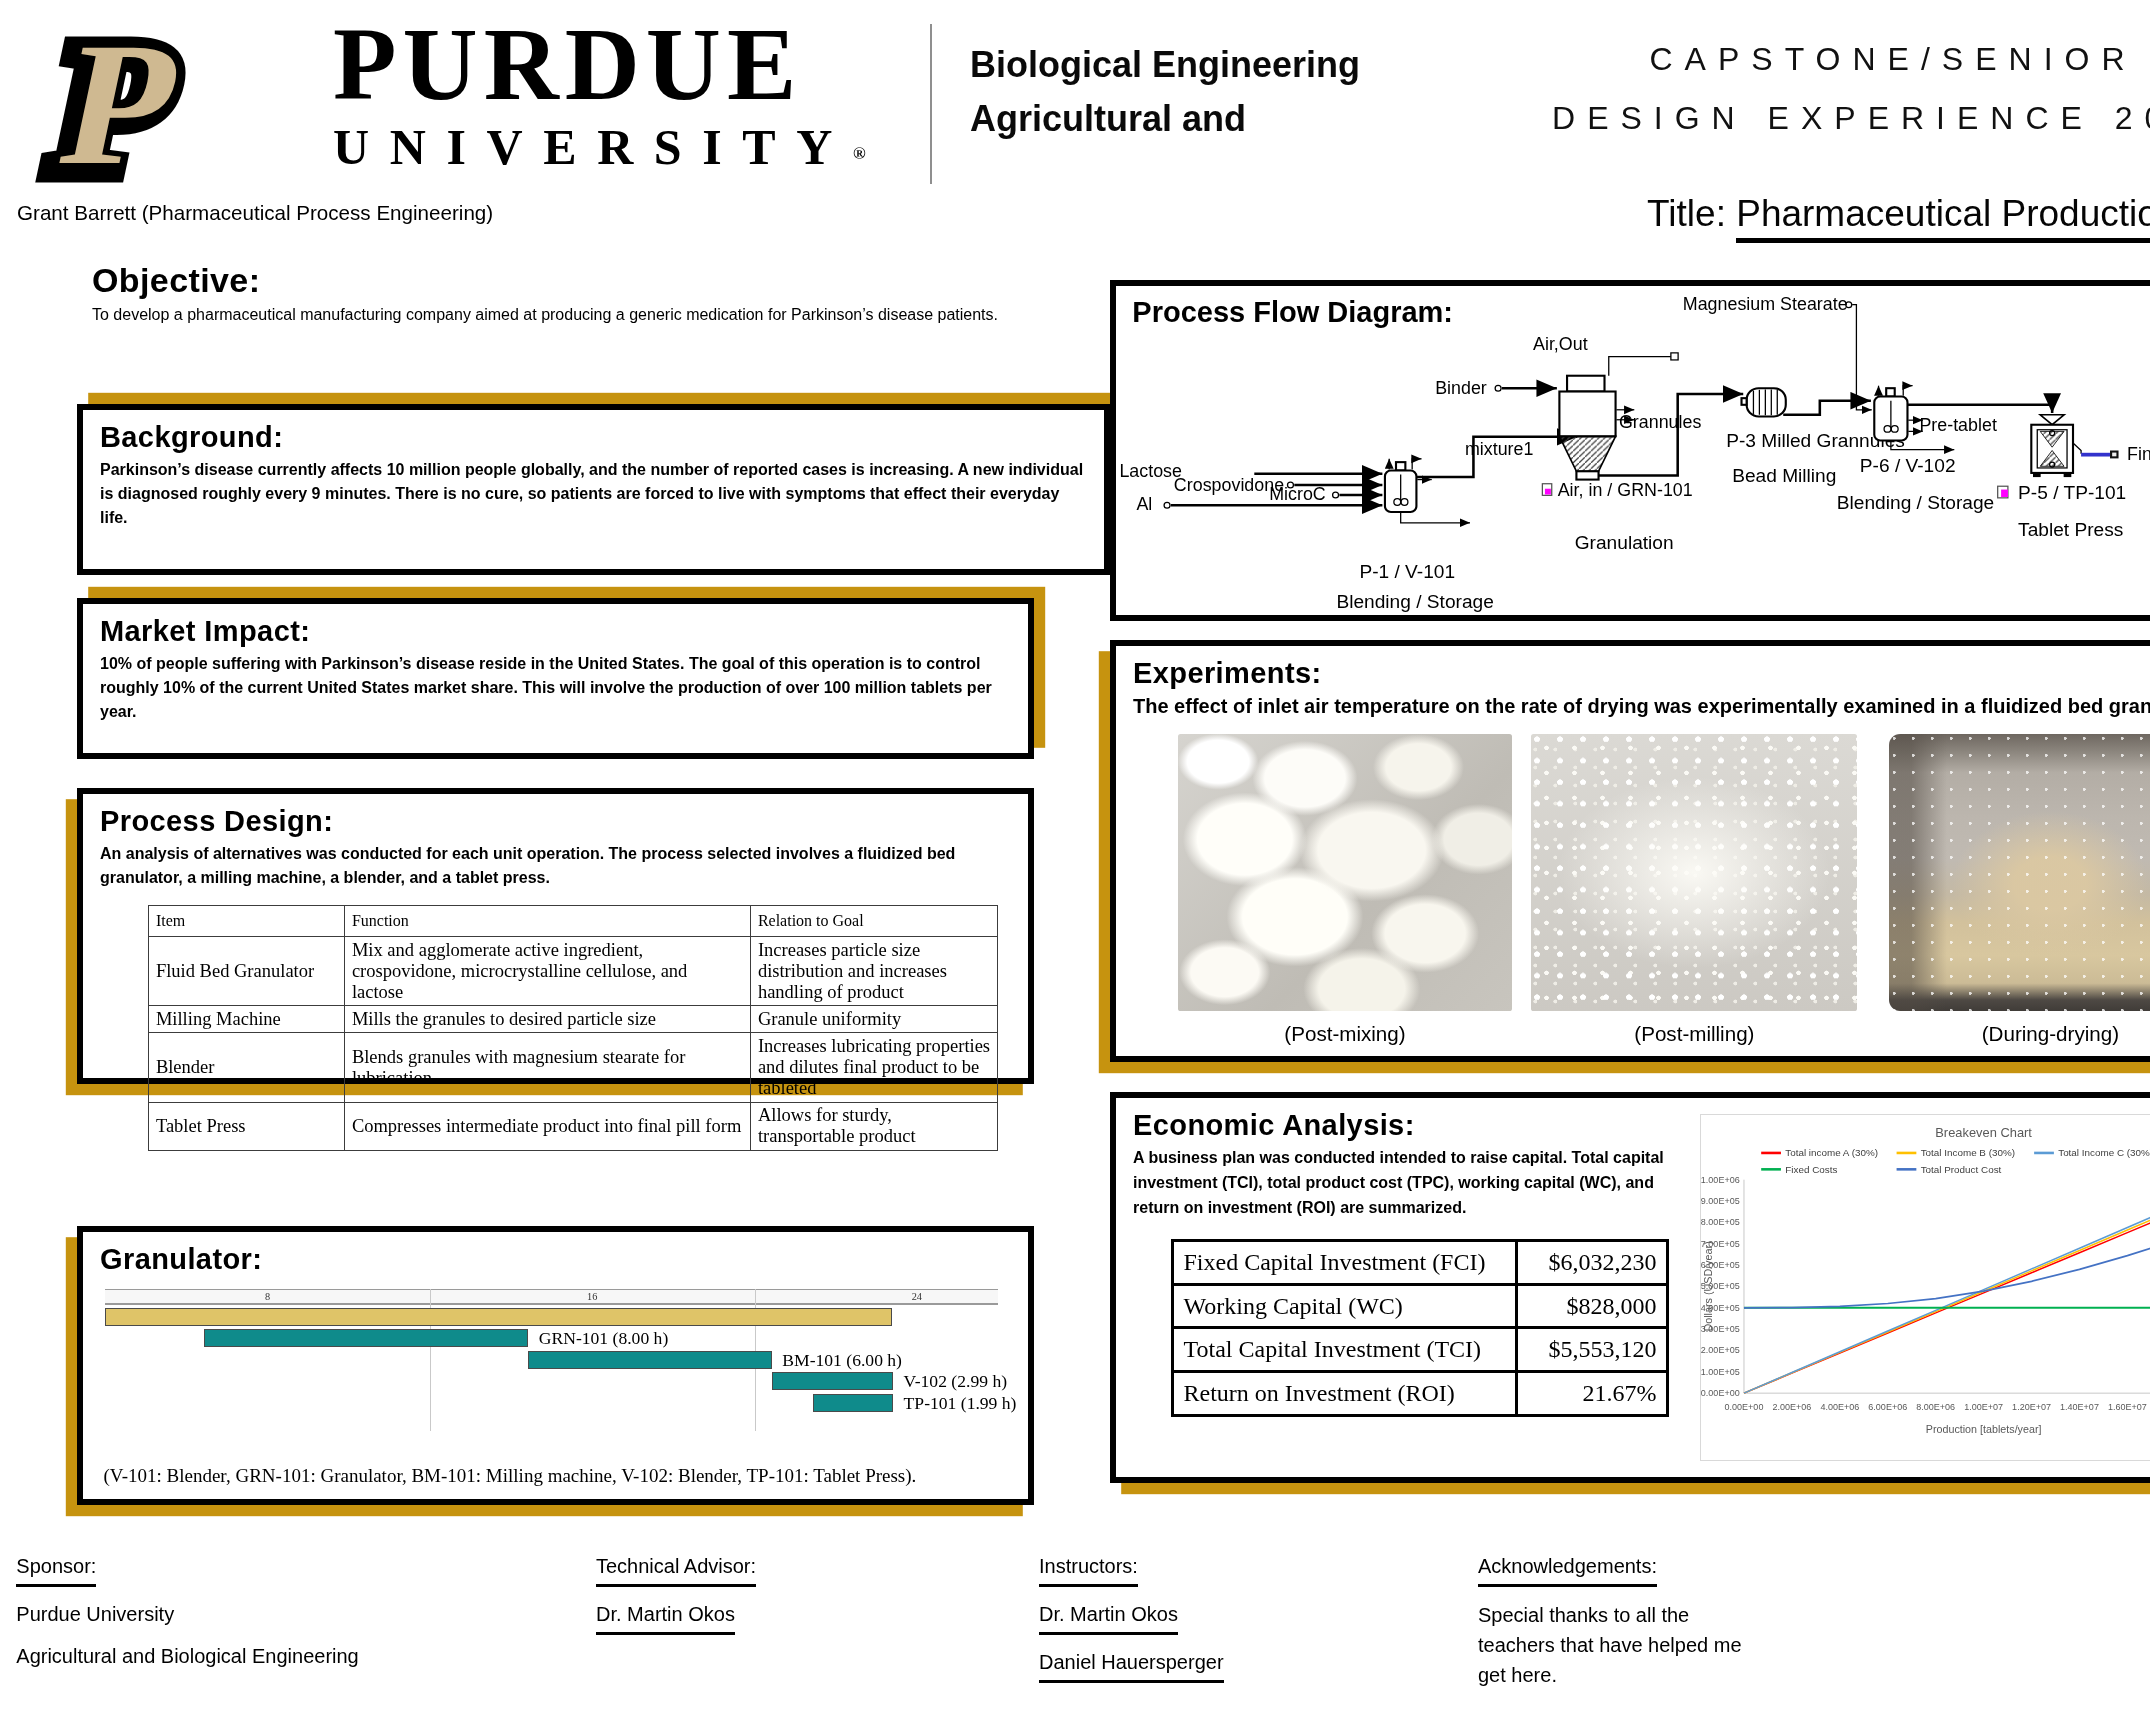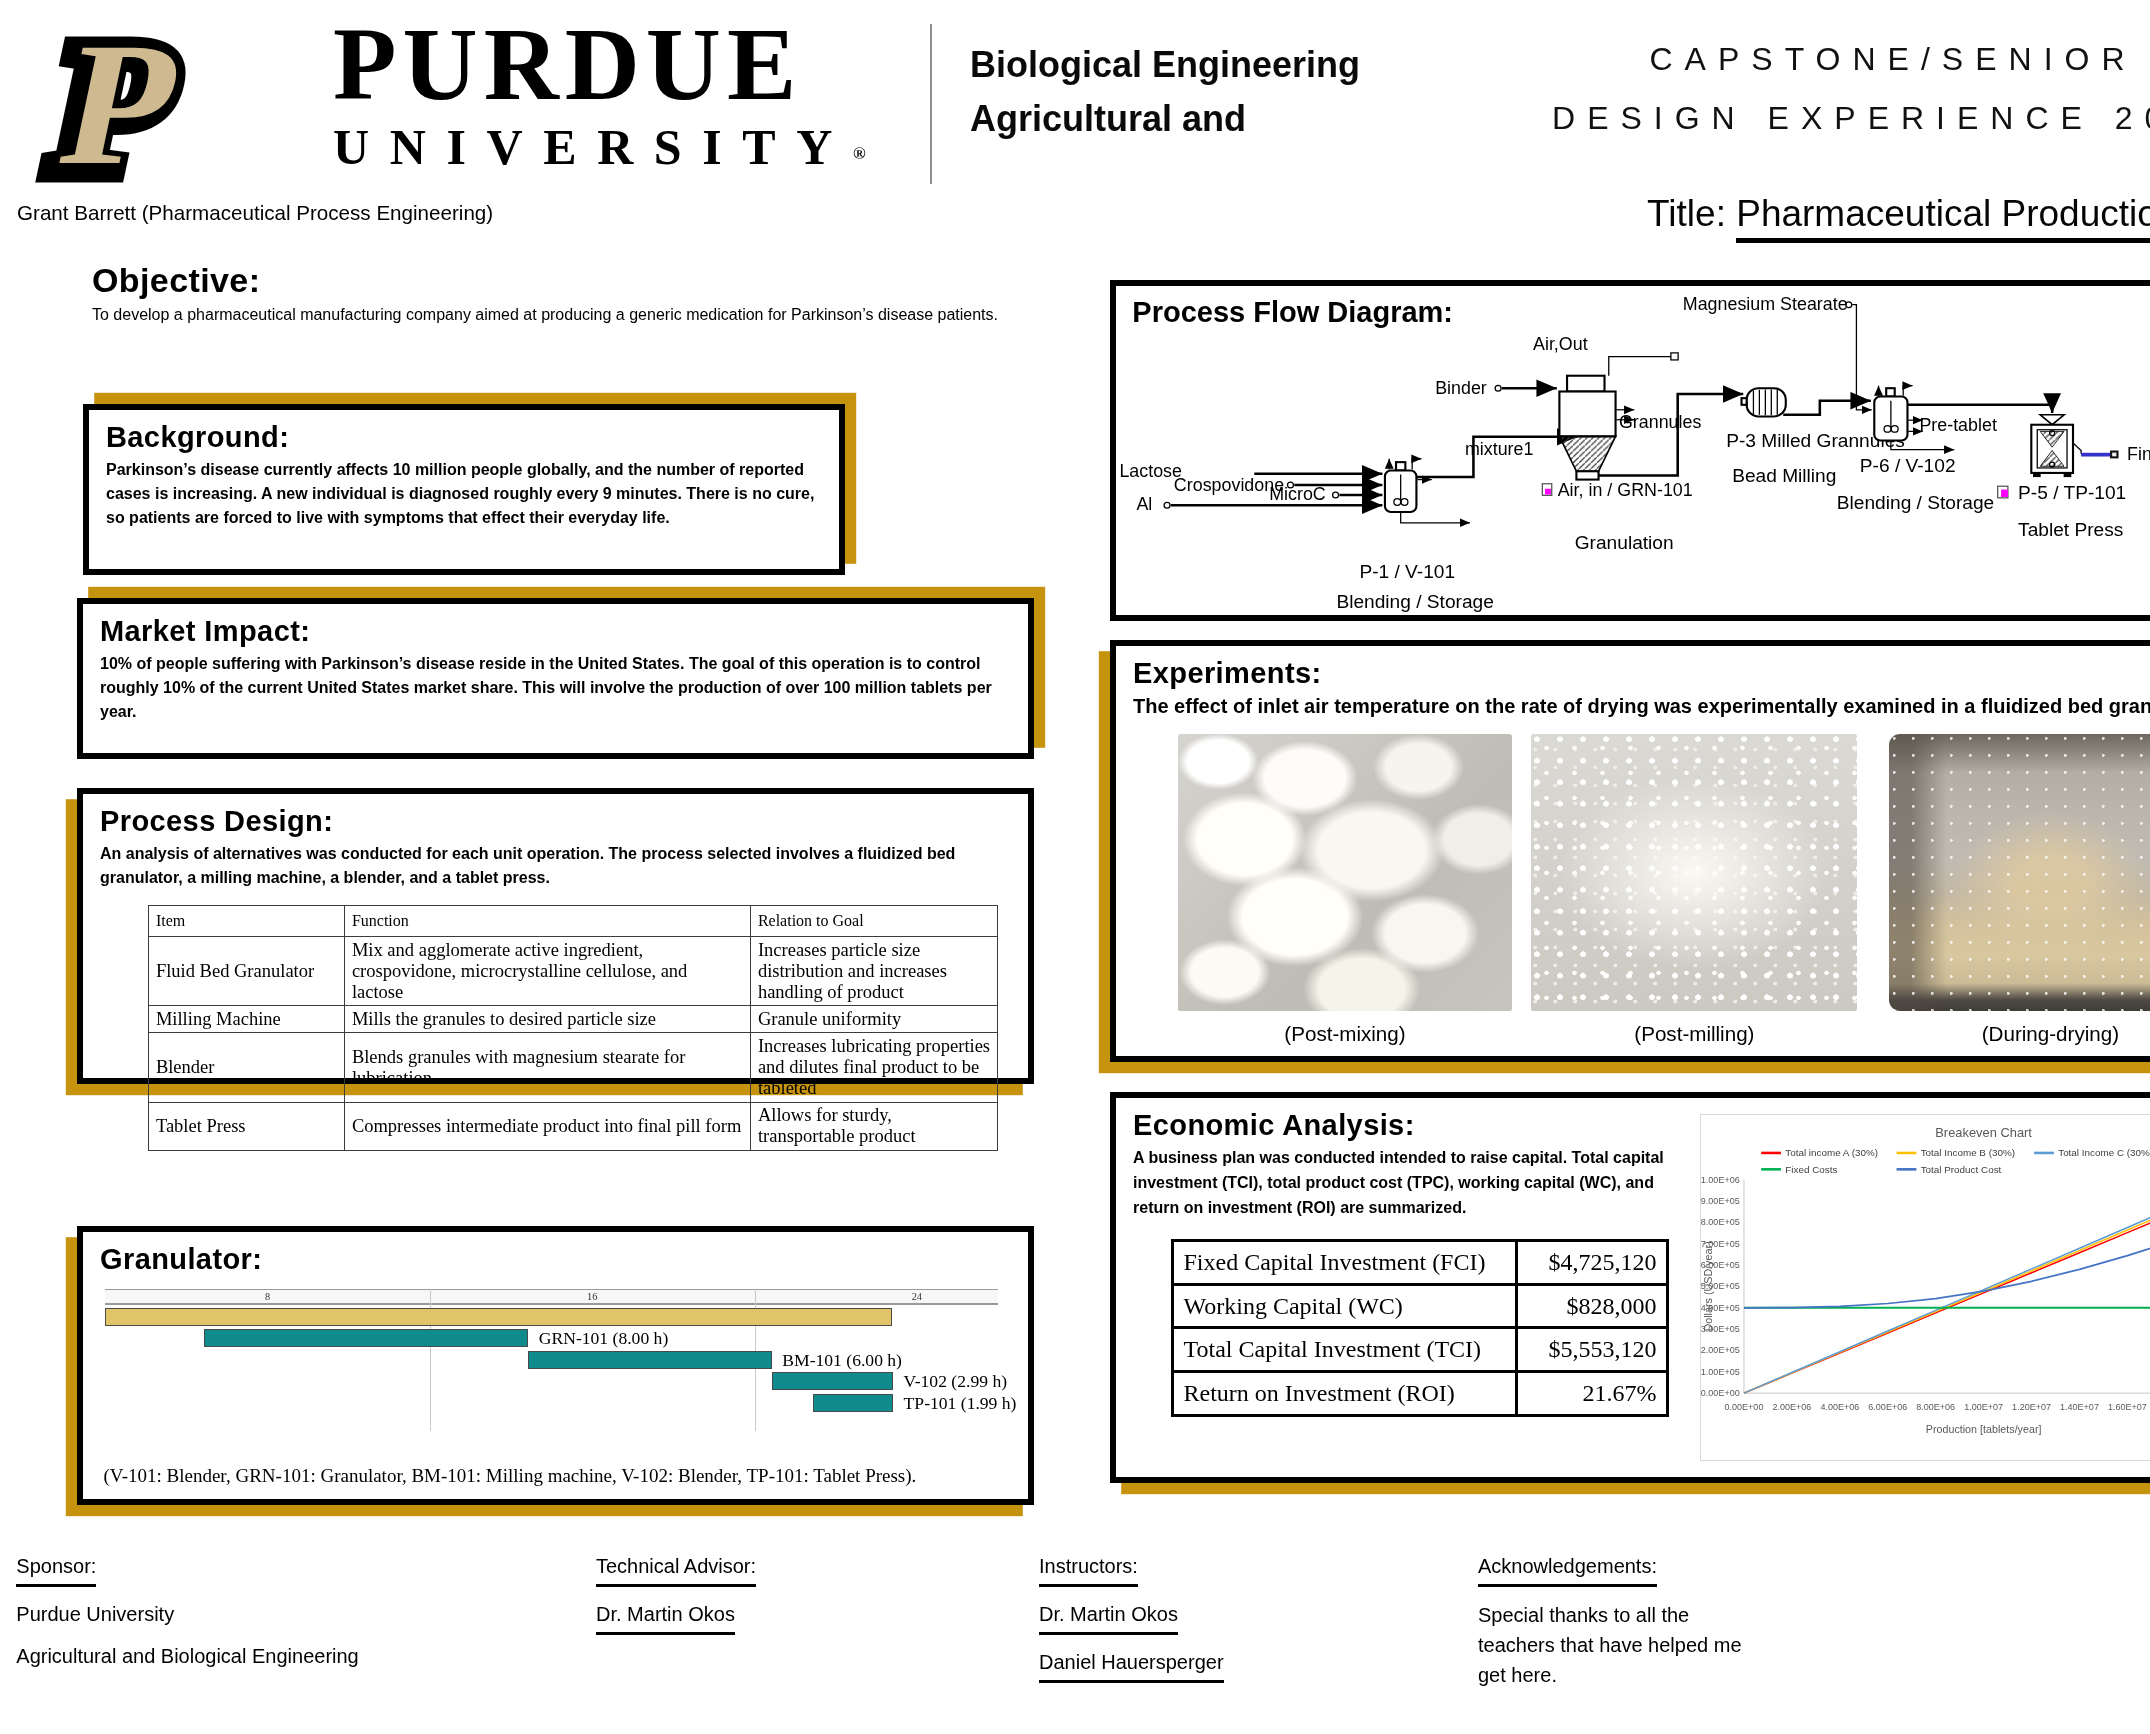--- a/index.html
+++ b/index.html
@@ -145,21 +145,21 @@
 <div class="author">Grant Barrett (Pharmaceutical Process Engineering)</div>
 <div class="title-line">
   <span>Title: </span><span class="u-title">Pharmaceutical Production Plant</span>
 </div>
 
 <div class="objective">
   <h2 class="sec-h">Objective:</h2>
   <p class="sec-body">To develop a pharmaceutical manufacturing company aimed at producing a generic medication for Parkinson’s disease patients.</p>
 </div>
 
-<div class="panel shadow-ur" style="left:77px; top:404px; width:762px; height:171px;margin-left:6px;">
+<div class="panel shadow-ur" style="left:77px; top:404px; width:1033px; height:171px;">
   <div class="panel-inner">
     <h2 class="sec-h">Background:</h2>
     <p class="sec-body bold">Parkinson’s disease currently affects 10 million people globally, and the number of reported cases is increasing. A new individual is diagnosed roughly every 9 minutes. There is no cure, so patients are forced to live with symptoms that effect their everyday life.</p>
   </div>
 </div>
 
 <div class="panel shadow-ur" style="left:77px; top:598px; width:957px; height:161px;">
   <div class="panel-inner">
     <h2 class="sec-h">Market Impact:</h2>
     <p class="sec-body bold">10% of people suffering with Parkinson’s disease reside in the United States. The goal of this operation is to control roughly 10% of the current United States market share. This will involve the production of over 100 million tablets per year.</p>
@@ -385,21 +385,21 @@
 
 <div class="panel shadow-dr" style="left:1110px; top:1092px; width:1149px; height:391px;">
   <div class="panel-inner" style="position:relative; height:100%;">
     <h2 class="sec-h">Economic Analysis:</h2>
     <div class="econ-left">
       <p class="sec-body bold" style="line-height:1.55;">A business plan was conducted intended to raise capital. Total capital investment (TCI), total product cost (TPC), working capital (WC), and return on investment (ROI) are summarized.</p>
       <table class="econ" id="econ-table">
           <tbody>
             <tr>
               <td class="lab">Fixed Capital Investment (FCI)</td>
-              <td class="val">$4,725,120</td>
+              <td class="val">$6,032,230</td>
             </tr>
             <tr>
               <td class="lab">Working Capital (WC)</td>
               <td class="val">$828,000</td>
             </tr>
             <tr>
               <td class="lab">Total Capital Investment (TCI)</td>
               <td class="val">$5,553,120</td>
             </tr>
             <tr>

